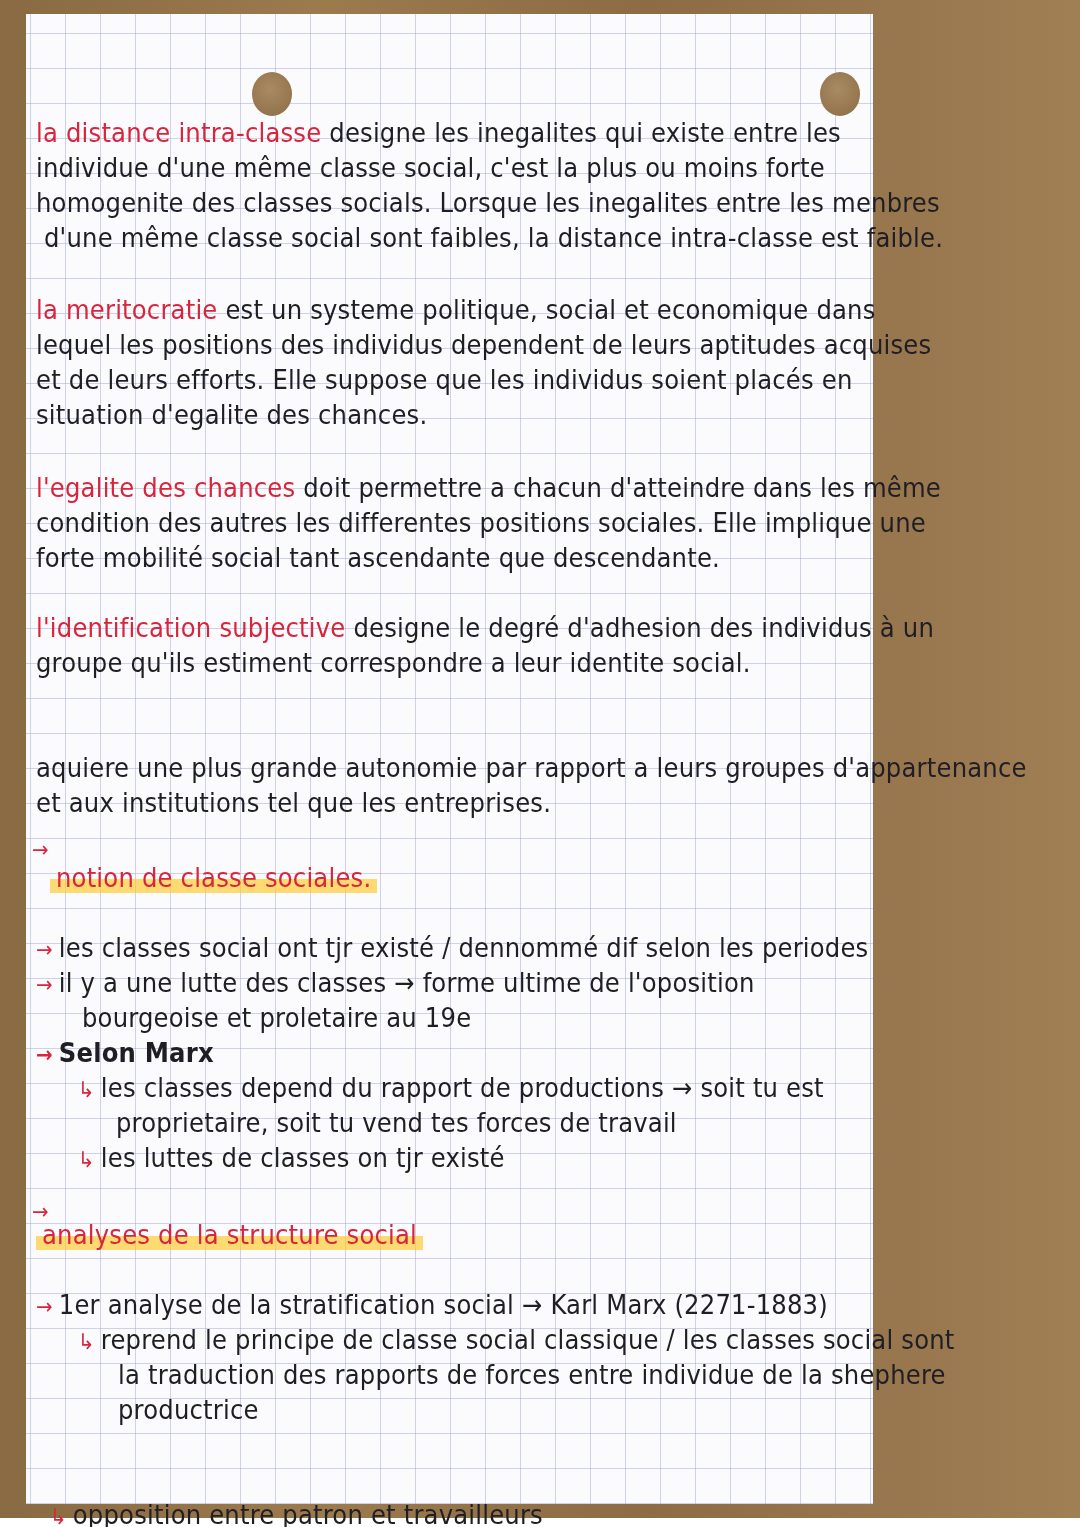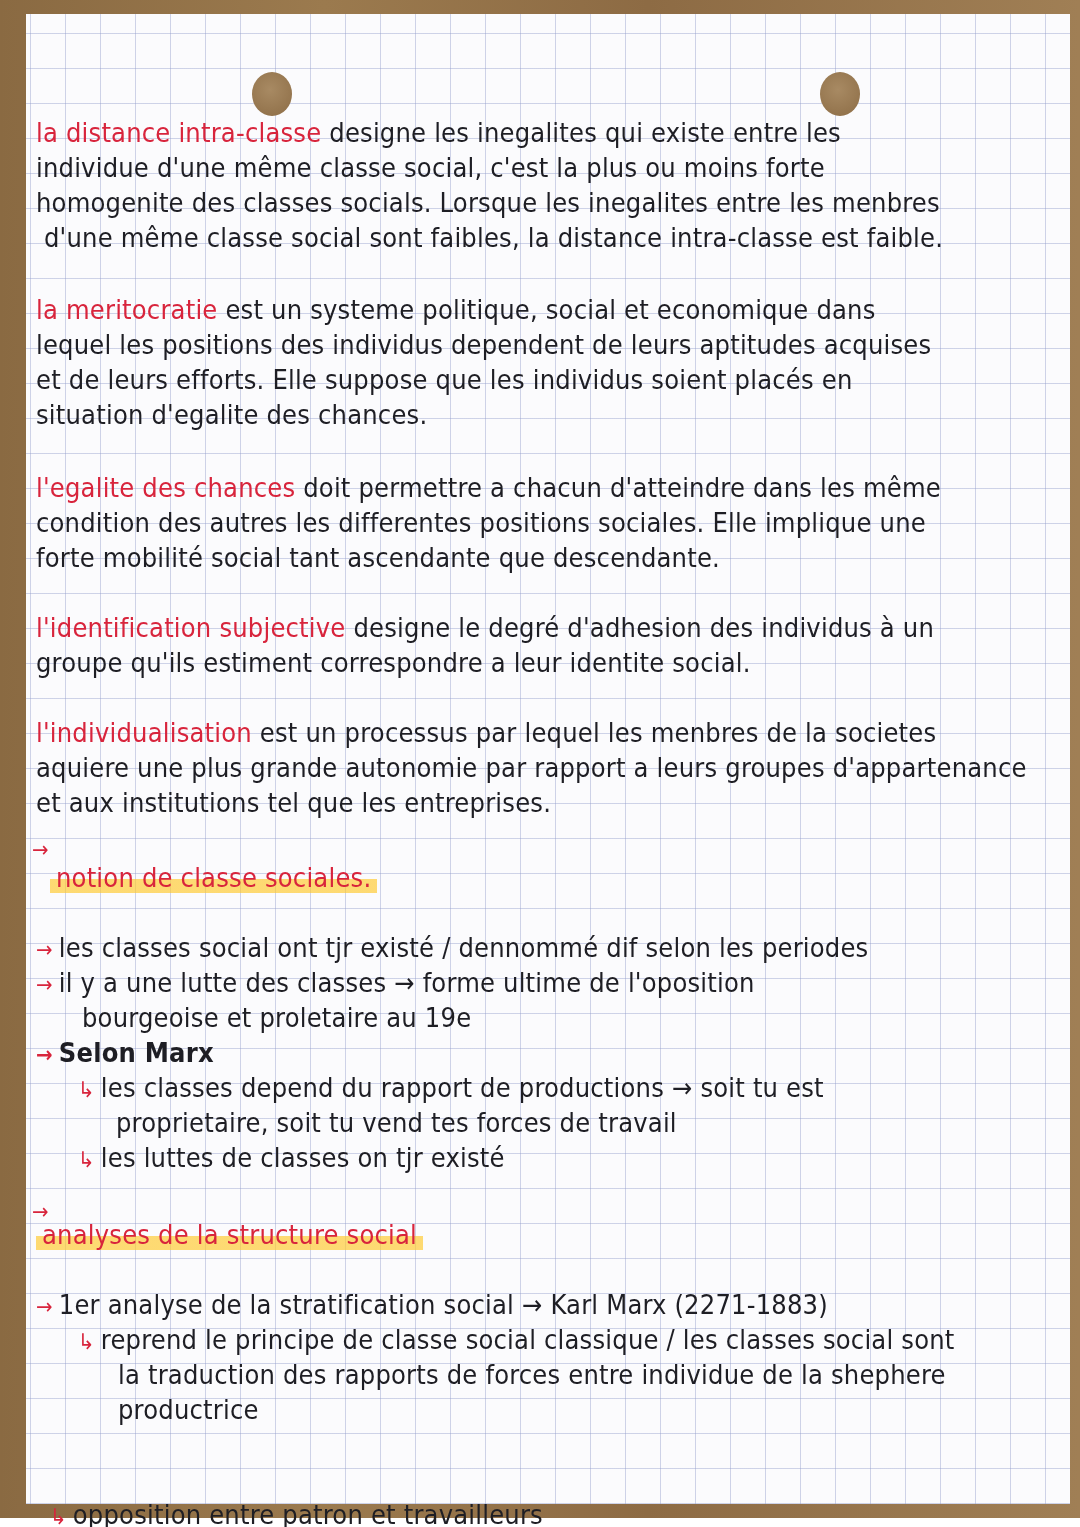--- a/index.html
+++ b/index.html
@@ -1,19 +1,19 @@
 <!DOCTYPE html>
 <html><head>
 <meta charset="utf-8">
 <style>
   html, body { margin:0; padding:0; }
   body { width:1080px; height:1527px; background:#ffffff; position:relative; overflow:hidden; }
   .wood { position:absolute; left:0; top:0; width:1080px; height:1518px;
     background: linear-gradient(90deg,#8a6a42 0%,#9b7a4e 30%,#8d6b44 60%,#a07f55 100%); }
-  .paper { position:absolute; left:26px; top:14px; width:1044px; height:1490px;
+  .paper { position:absolute; left:26px; top:14px; width:847px; height:1490px;
     background-color:#fbfbfd;
     background-image:
       linear-gradient(90deg, rgba(150,160,205,0.45) 1px, transparent 1px),
       linear-gradient(0deg, rgba(150,160,205,0.45) 1px, transparent 1px);
     background-size:35px 35px; background-position:4px 20px; }
   .hole { position:absolute; width:40px; height:44px; border-radius:50%;
     background: radial-gradient(circle at 45% 40%, #a88a63, #8c6c45); }
   .line { position:absolute; left:0; font-family:"DejaVu Sans Condensed","DejaVu Sans",sans-serif;
     font-size:27px; color:#1e1e24; white-space:nowrap; letter-spacing:0.2px; }
   .term { color:#d8243c; }
@@ -38,21 +38,20 @@
   <div class="line" style="left:10px;top:350px;">et de leurs efforts. Elle suppose que les individus soient placés en</div>
   <div class="line" style="left:10px;top:385px;">situation d'egalite des chances.</div>
 
   <div class="line" style="left:10px;top:458px;text-align:right;"><span class="term">l'egalite des chances</span> <span>doit permettre a chacun d'atteindre dans les même</span></div>
   <div class="line" style="left:10px;top:493px;">condition des autres les differentes positions sociales. Elle implique une</div>
   <div class="line" style="left:10px;top:528px;">forte mobilité social tant ascendante que descendante.</div>
 
   <div class="line" style="left:10px;top:598px;"><span class="term">l'identification subjective</span> <span>designe le degré d'adhesion des individus à un</span></div>
   <div class="line" style="left:10px;top:633px;">groupe qu'ils estiment correspondre a leur identite social.</div>
 
-  <div class="line" style="left:10px;top:703px;"><span class="term">l'individualisation</span> <span>est un processus par lequel les menbres de la societes</span></div>
   <div class="line" style="left:10px;top:738px;">aquiere une plus grande autonomie par rapport a leurs groupes d'appartenance</div>
   <div class="line" style="left:10px;top:773px;">et aux institutions tel que les entreprises.</div>
 
   <div class="line" style="left:6px;top:818px;"><span class="arrow">→</span></div>
   <div class="line" style="left:24px;top:848px;"><span class="heading">notion de classe sociales.</span></div>
 
   <div class="line" style="left:10px;top:918px;"><span class="arrow">→</span><span>les classes social ont tjr existé / dennommé dif selon les periodes</span></div>
   <div class="line" style="left:10px;top:953px;"><span class="arrow">→</span><span>il y a une lutte des classes → forme ultime de l'oposition</span></div>
   <div class="line" style="left:56px;top:988px;">bourgeoise et proletaire au 19e</div>
   <div class="line" style="left:10px;top:1023px;font-weight:bold;"><span class="arrow">→</span><span>Selon Marx</span></div>

